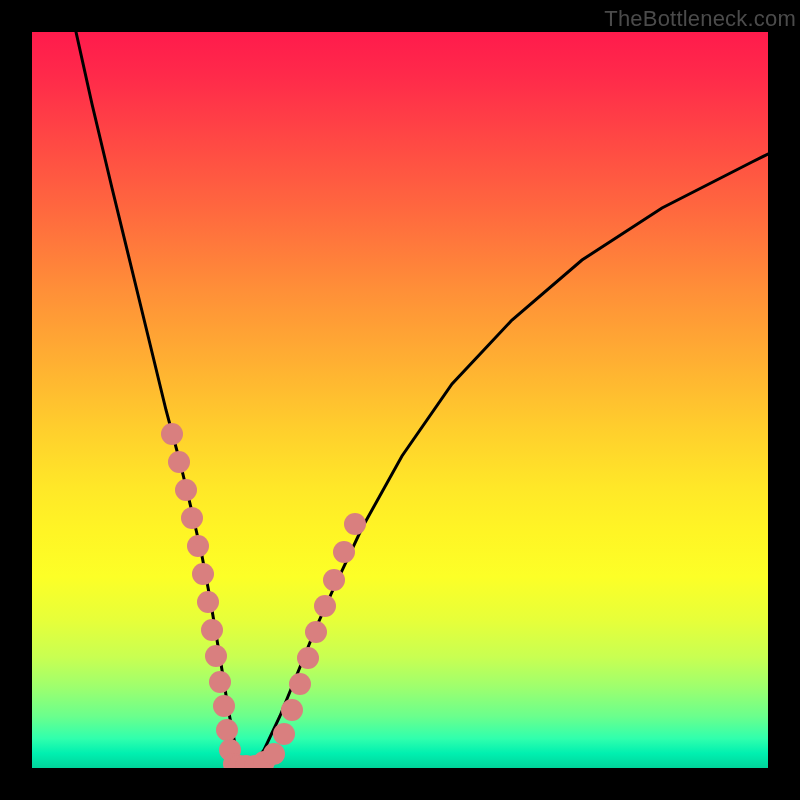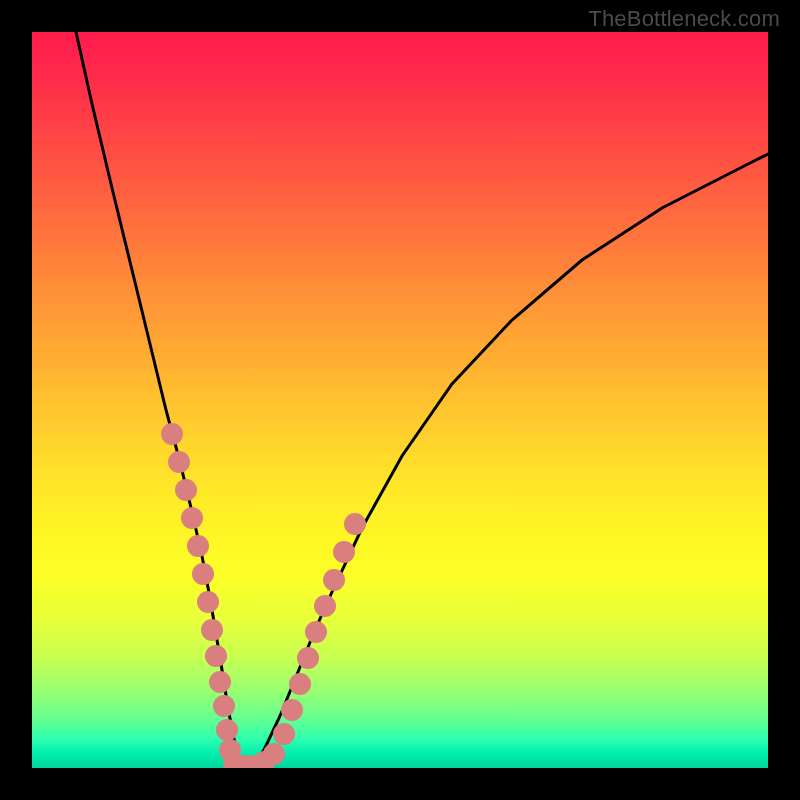--- a/index.html
+++ b/index.html
@@ -48,21 +48,21 @@
       #00d49a 100%
     );
   }
   .curve-svg {
     position: absolute;
     inset: 0;
   }
   .watermark {
     position: absolute;
     top: 6px;
-    right: 20px;
+    right: 4px;
     color: #4b4b4b;
     font-size: 22px;
     font-weight: 500;
     letter-spacing: 0.2px;
     user-select: none;
   }
 </style>
 </head>
 <body>
 

